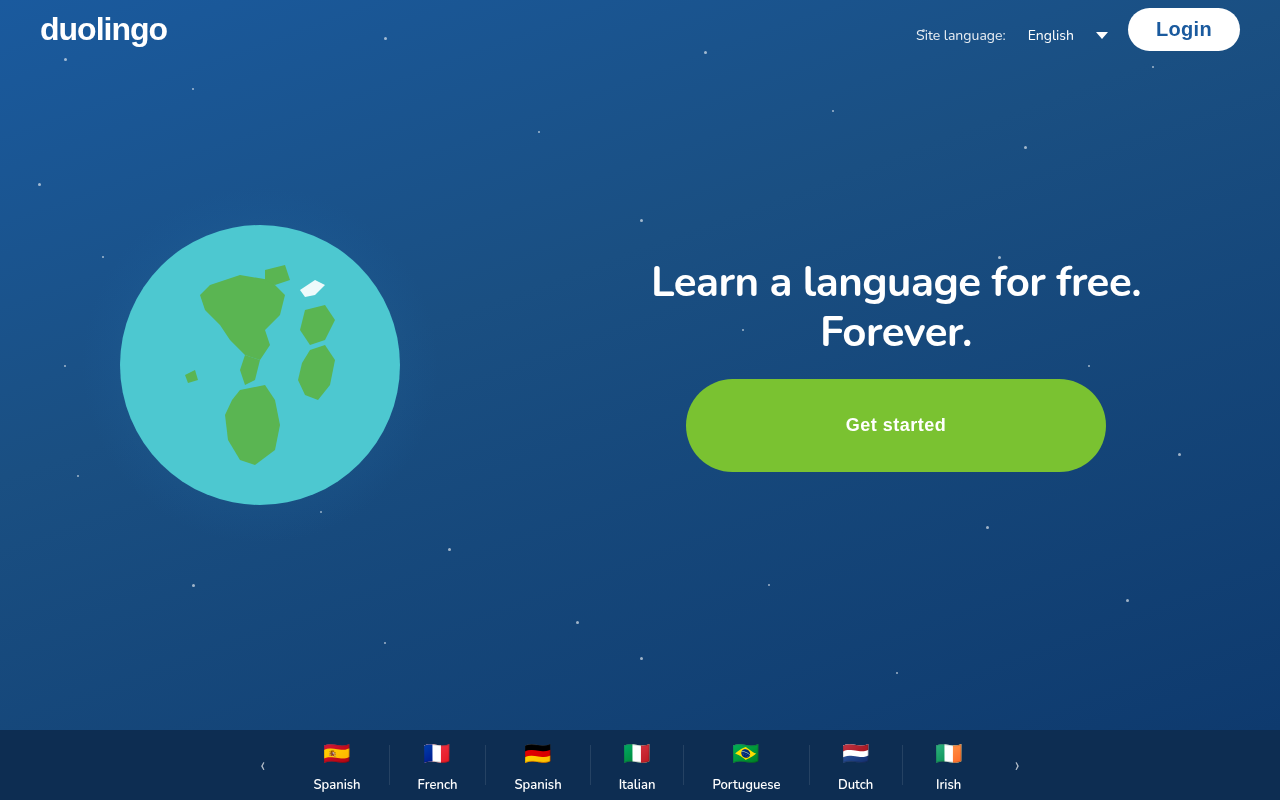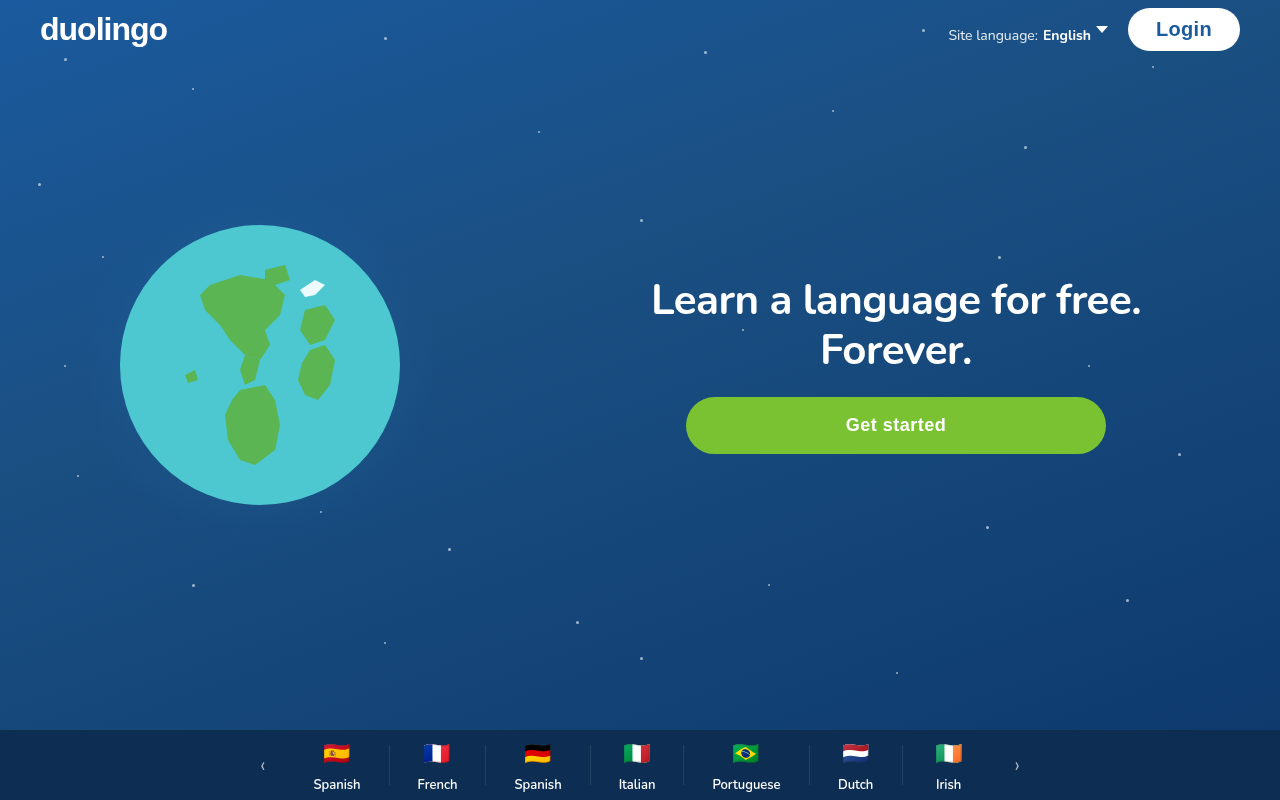--- a/index.html
+++ b/index.html
@@ -56,28 +56,29 @@
     .header-right {
       display: flex;
       align-items: center;
       gap: 20px;
     }
 
     .site-language {
       color: rgba(255,255,255,0.9);
       font-size: 14px;
       display: flex;
-      gap: 5px;
+      align-items: center;
+      gap: 22px;
       cursor: pointer;
       margin-top: 12px;
     }
 
     .site-language strong {
       color: white;
-      font-weight: 700;
+      font-weight: 400;
     }
 
     .chevron-down {
       display: inline-block;
       width: 12px;
       height: 8px;
       border-left: 6px solid transparent;
       border-right: 6px solid transparent;
       border-top: 7px solid white;
     }
@@ -111,21 +112,21 @@
       margin-bottom: 20px;
       line-height: 1.2;
       letter-spacing: -0.5px;
     }
 
     .get-started-btn {
       background: #7ac231;
       color: white;
       border: none;
       border-radius: 50px;
-      padding: 18px 80px;
+      padding: 36px 80px;
       font-size: 18px;
       font-weight: 700;
       cursor: pointer;
       letter-spacing: 0.5px;
       width: 420px;
     }
 
     
     .globe-container {
       position: absolute;

